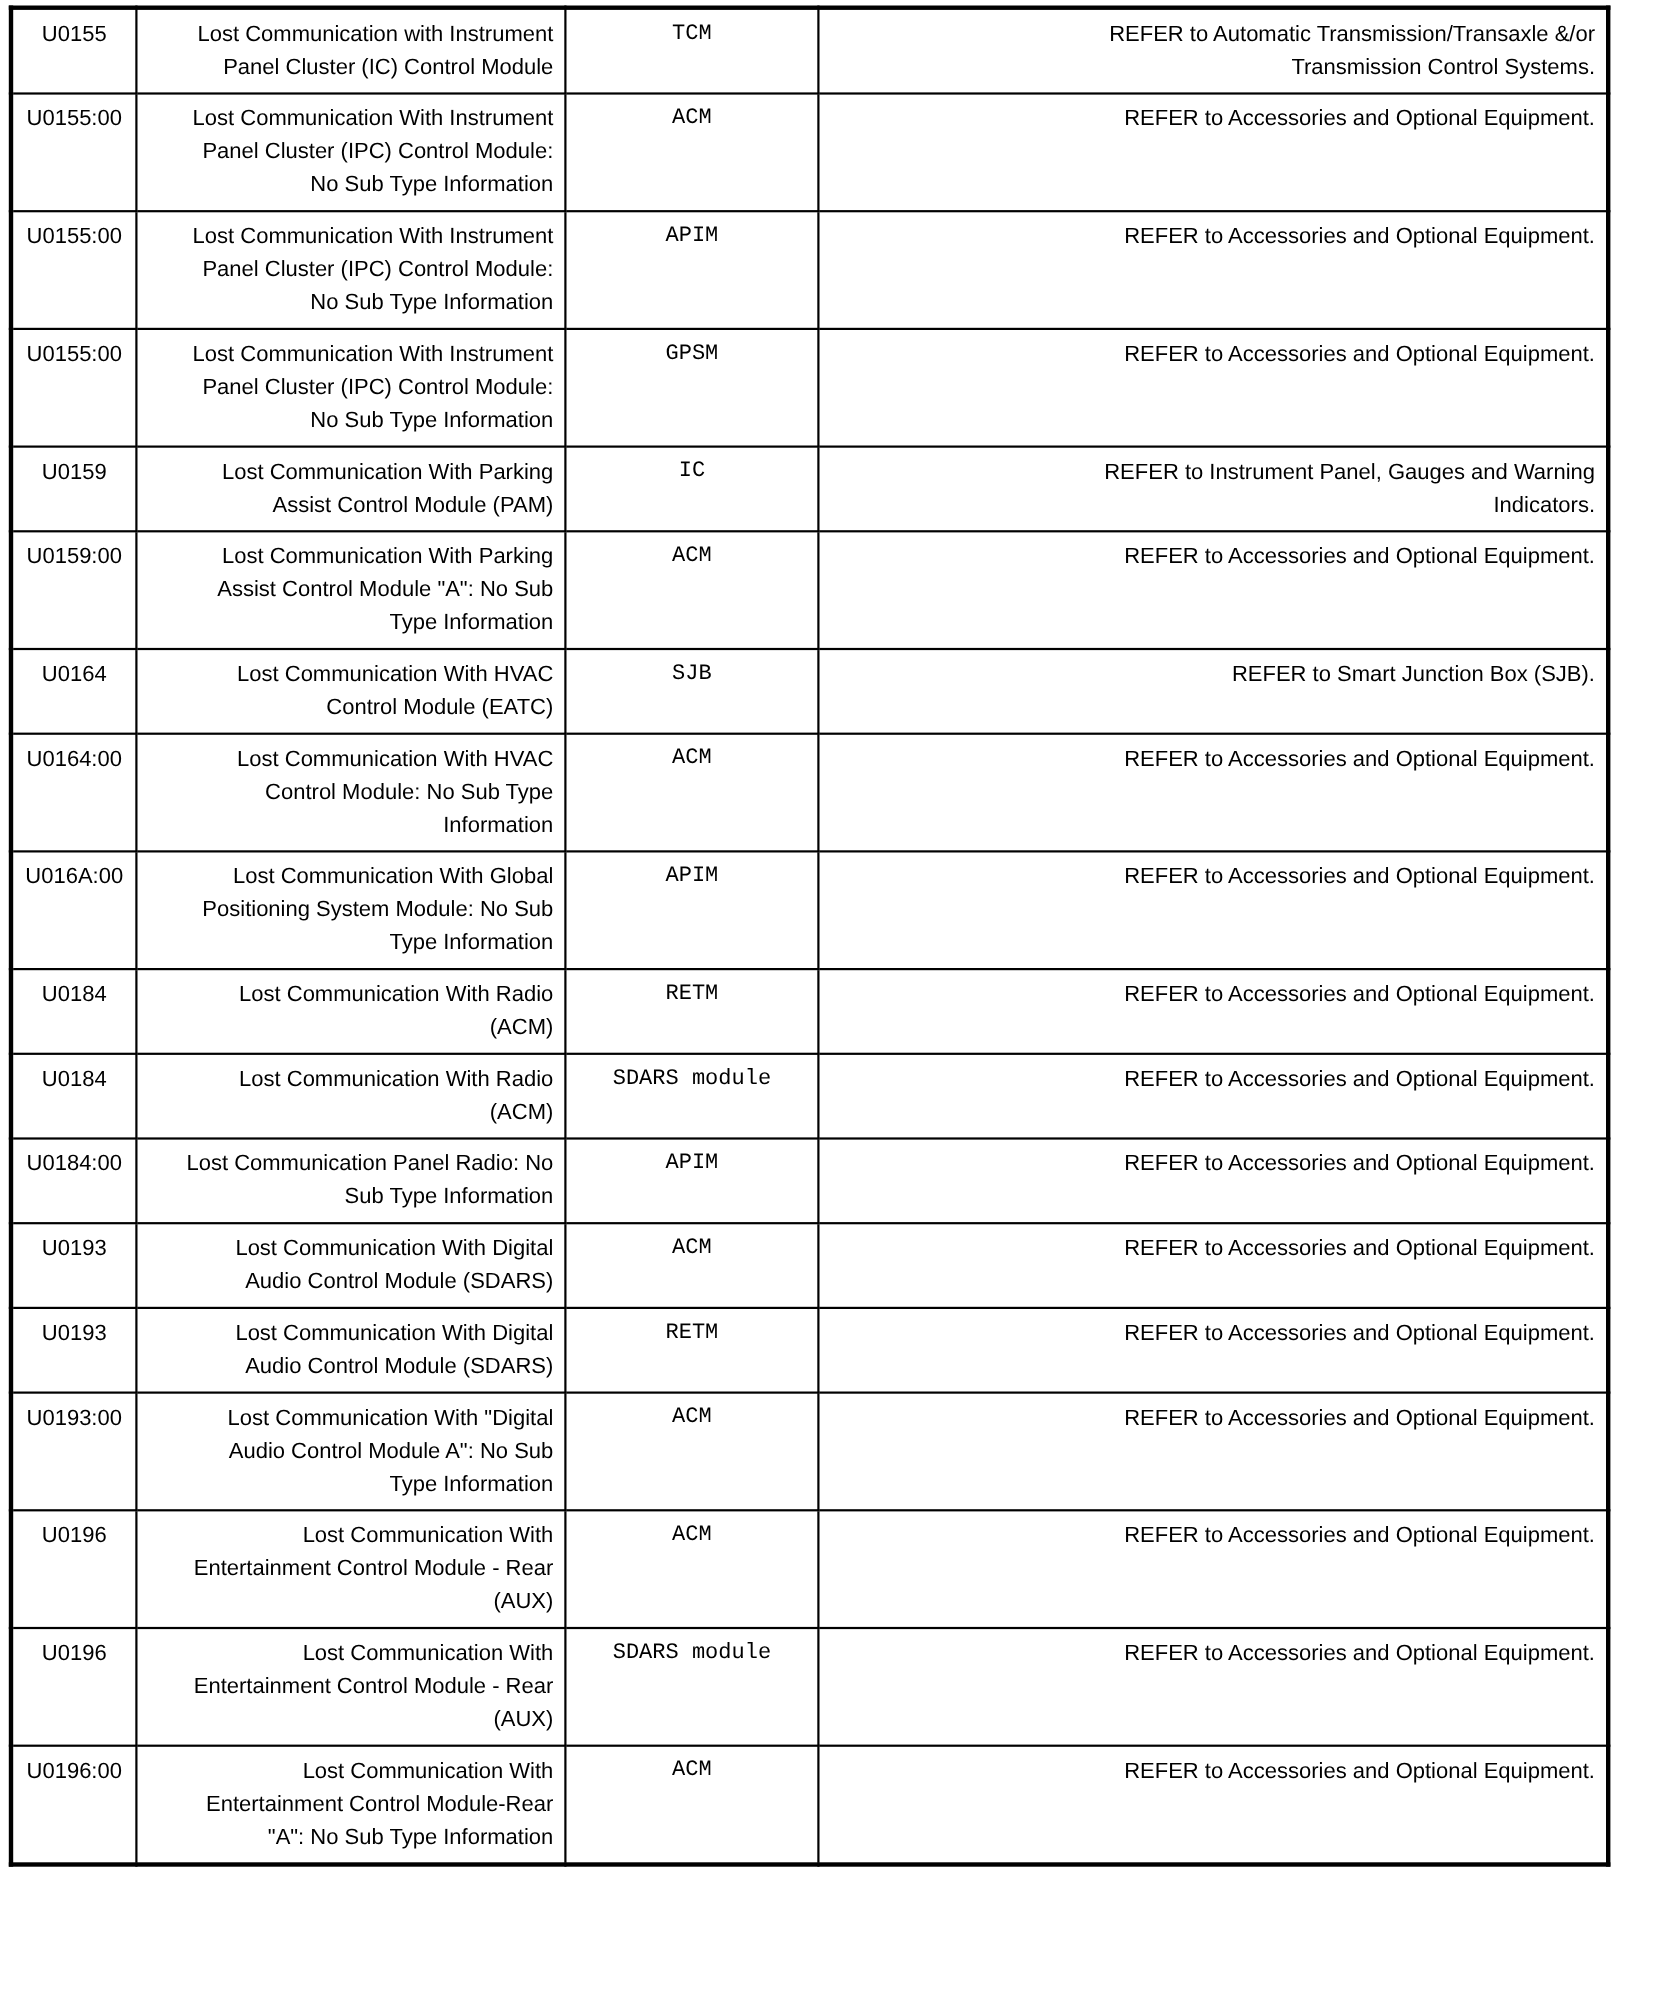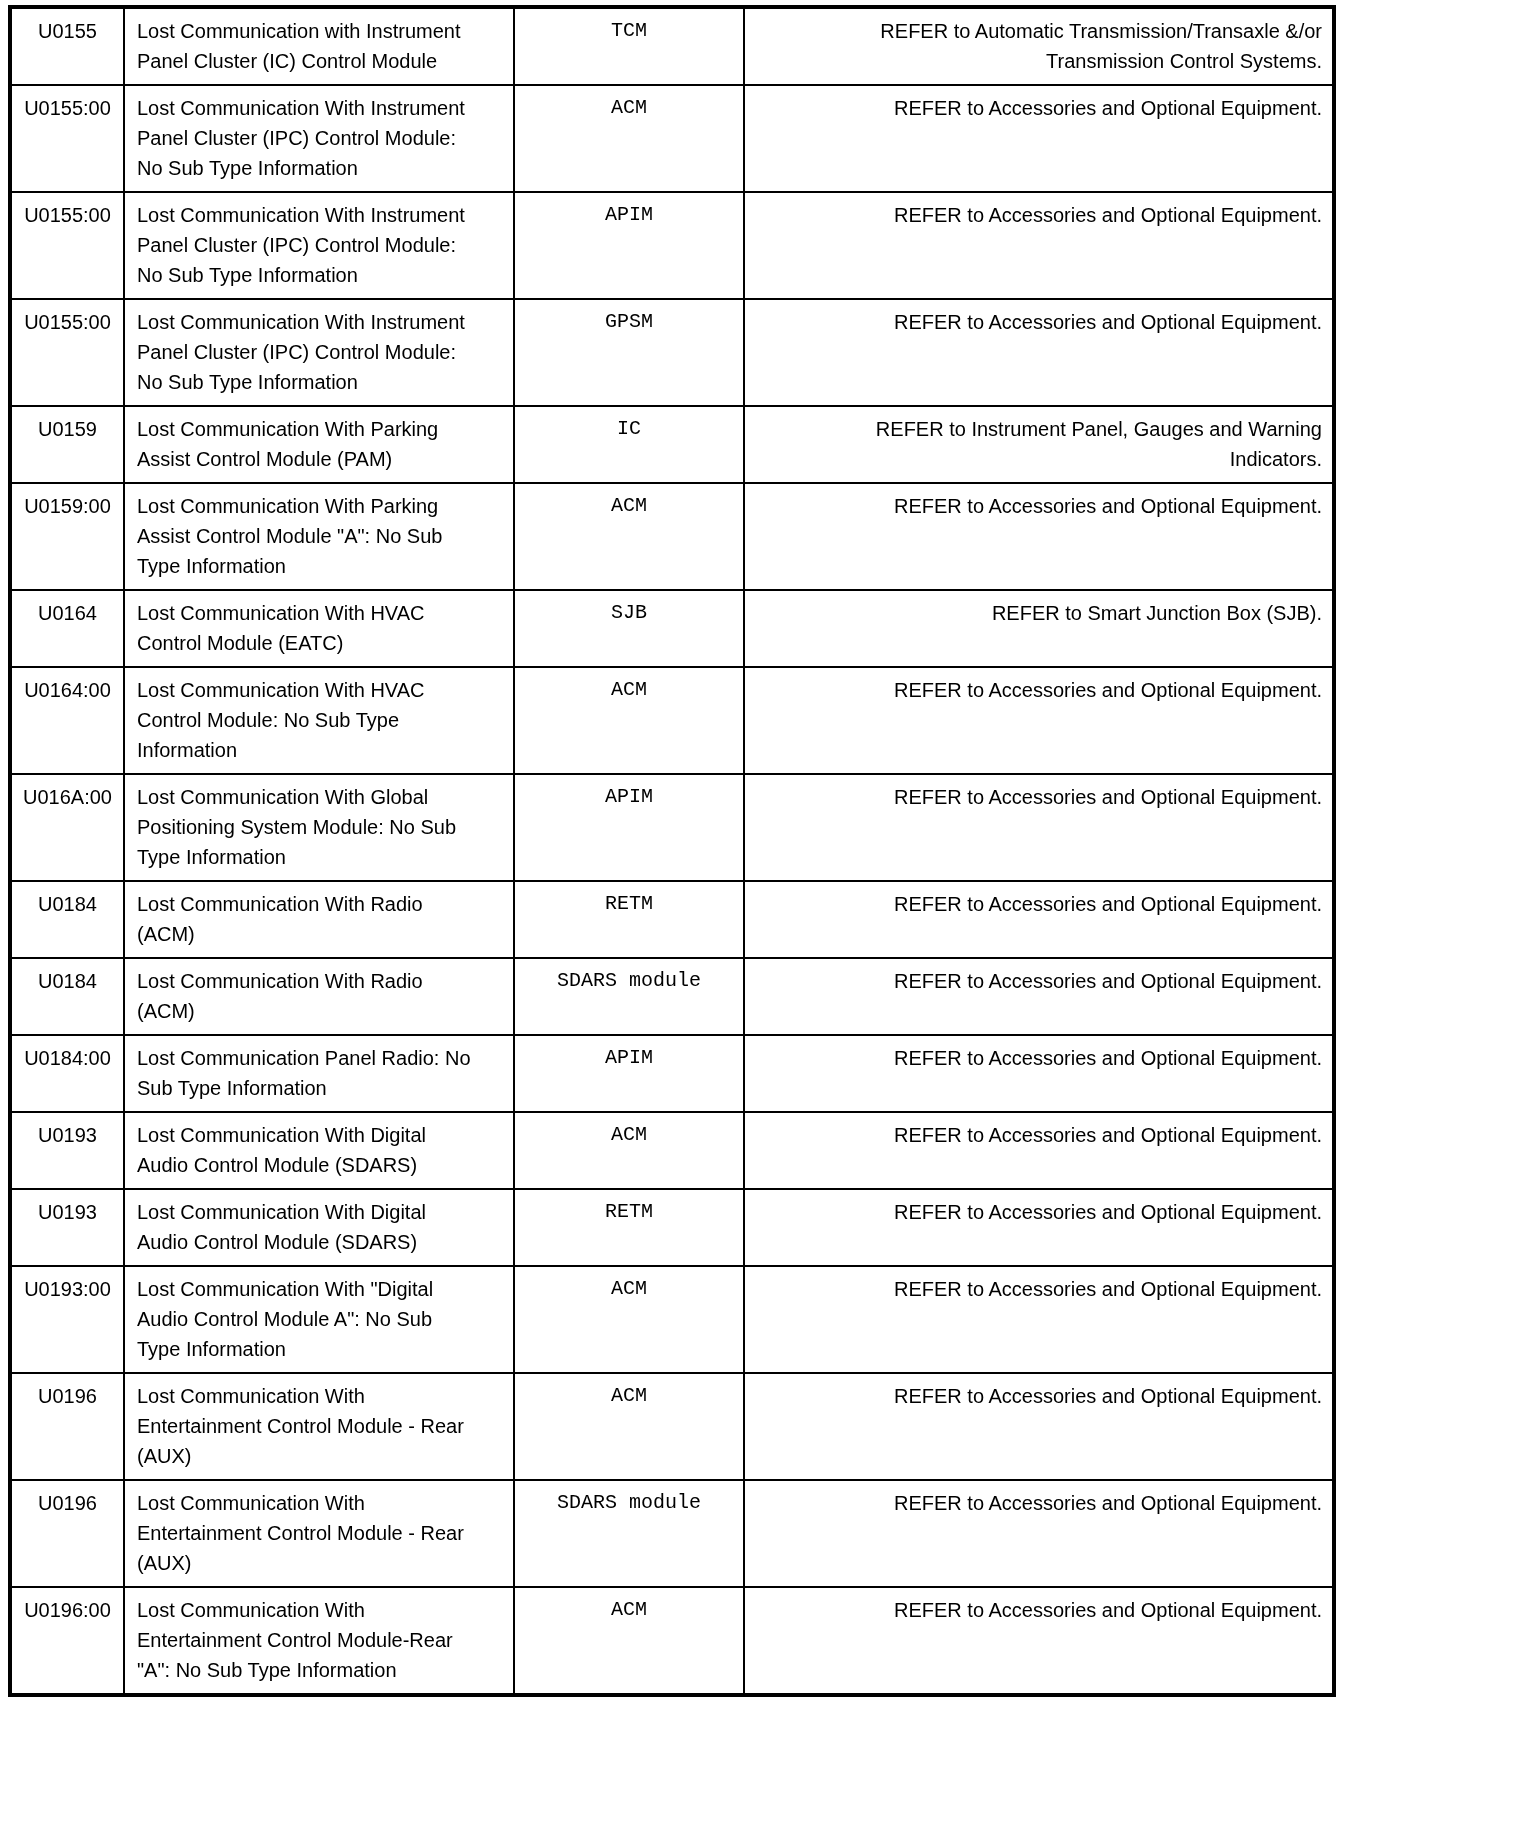--- a/index.html
+++ b/index.html
@@ -8,34 +8,34 @@
     width: 1520px;
     min-height: 1824px;
     font-family: "Liberation Sans", "DejaVu Sans", sans-serif;
     color: #000000;
     -webkit-font-smoothing: antialiased;
   }
   .page { padding: 5px 8px 8px 8px; }
   table.dtc {
     border-collapse: collapse;
     table-layout: fixed;
-    width: 1328px;
+    width: 1456px;
     border: 4px solid #000000;
   }
   td {
     border: 2px solid #000000;
     vertical-align: top;
     padding: 7px 10px 8px 10px;
     font-size: 20px;
     line-height: 30px;
     white-space: pre-line;
     overflow: hidden;
   }
   td.code   { text-align: center; padding-left: 3px; padding-right: 3px; }
-  td.desc   { text-align: left;   padding-left: 12px; margin-left: 30px; }
+  td.desc   { text-align: right;   padding-left: 12px; margin-left: 30px; }
   td.module { text-align: center; padding-left: 4px; padding-right: 4px; font-family: Liberation Mono, monospace; }
   td.action { text-align: right;   padding-left: 12px; }
   col.c-code   { width: 114px; }
   col.c-desc   { width: 390px; }
   col.c-module { width: 230px; }
   col.c-action { width: auto; }
 </style>
 </head>
 <body>
 

